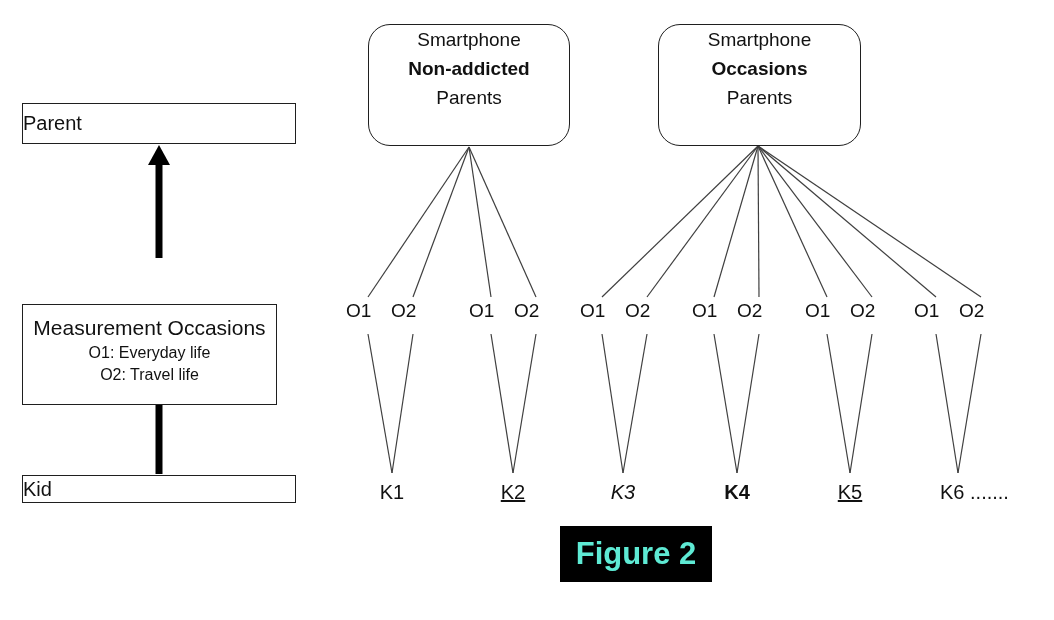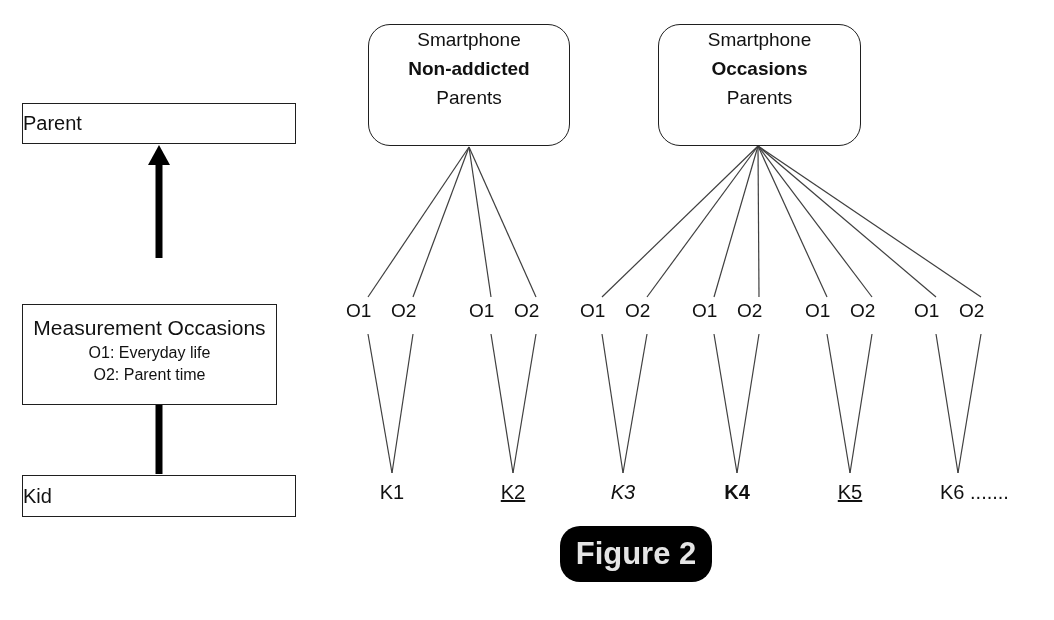--- a/index.html
+++ b/index.html
@@ -116,24 +116,24 @@
     </g>
   </svg>
 
   <div class="box" style="left:22px; top:103px; width:274px; height:41px;">
     <span class="box-label">Parent</span>
   </div>
 
   <div class="box measurement" style="left:22px; top:259px; width:255px; height:101px;margin-top:45px;">
     <span class="measurement-title">Measurement Occasions</span>
     <span class="measurement-sub">O1: Everyday life</span>
-    <span class="measurement-sub">O2: Parent time</span>
+    <span class="measurement-sub">O2: Travel life</span>
   </div>
 
-  <div class="box" style="left:22px; top:475px; width:274px; height:42px;">
+  <div class="box" style="left:22px; top:475px; width:274px; height:28px;">
     <span class="box-label">Kid</span>
   </div>
 
   <div class="box rounded" style="left:368px; top:24px; width:202px; height:122px;">
     <span>Smartphone</span>
     <span class="bold-line">Non-addicted</span>
     <span>Parents</span>
   </div>
 
   <div class="box rounded" style="left:658px; top:24px; width:203px; height:122px;">
@@ -155,17 +155,17 @@
   <span class="olabel" style="left:914px;">O1</span>
   <span class="olabel" style="left:959px;">O2</span>
 
   <span class="klabel" style="left:360px;">K1</span>
   <span class="klabel" style="left:481px;text-decoration:underline;">K2</span>
   <span class="klabel" style="left:591px;font-style:italic;">K3</span>
   <span class="klabel" style="left:705px;font-weight:bold;">K4</span>
   <span class="klabel" style="left:818px;text-decoration:underline;">K5</span>
   <span class="klabel wide" style="left:940px;">K6 .......</span>
 
-  <div class="caption" style="background: rgb(0, 0, 0); color: #e5e5e5; border-radius: 20px;">
+  <div class="caption" style="background: rgb(0, 0, 0); color: #5eead4;">
     <span>Figure 2</span>
   </div>
 
 </div>
 
 </body></html>

